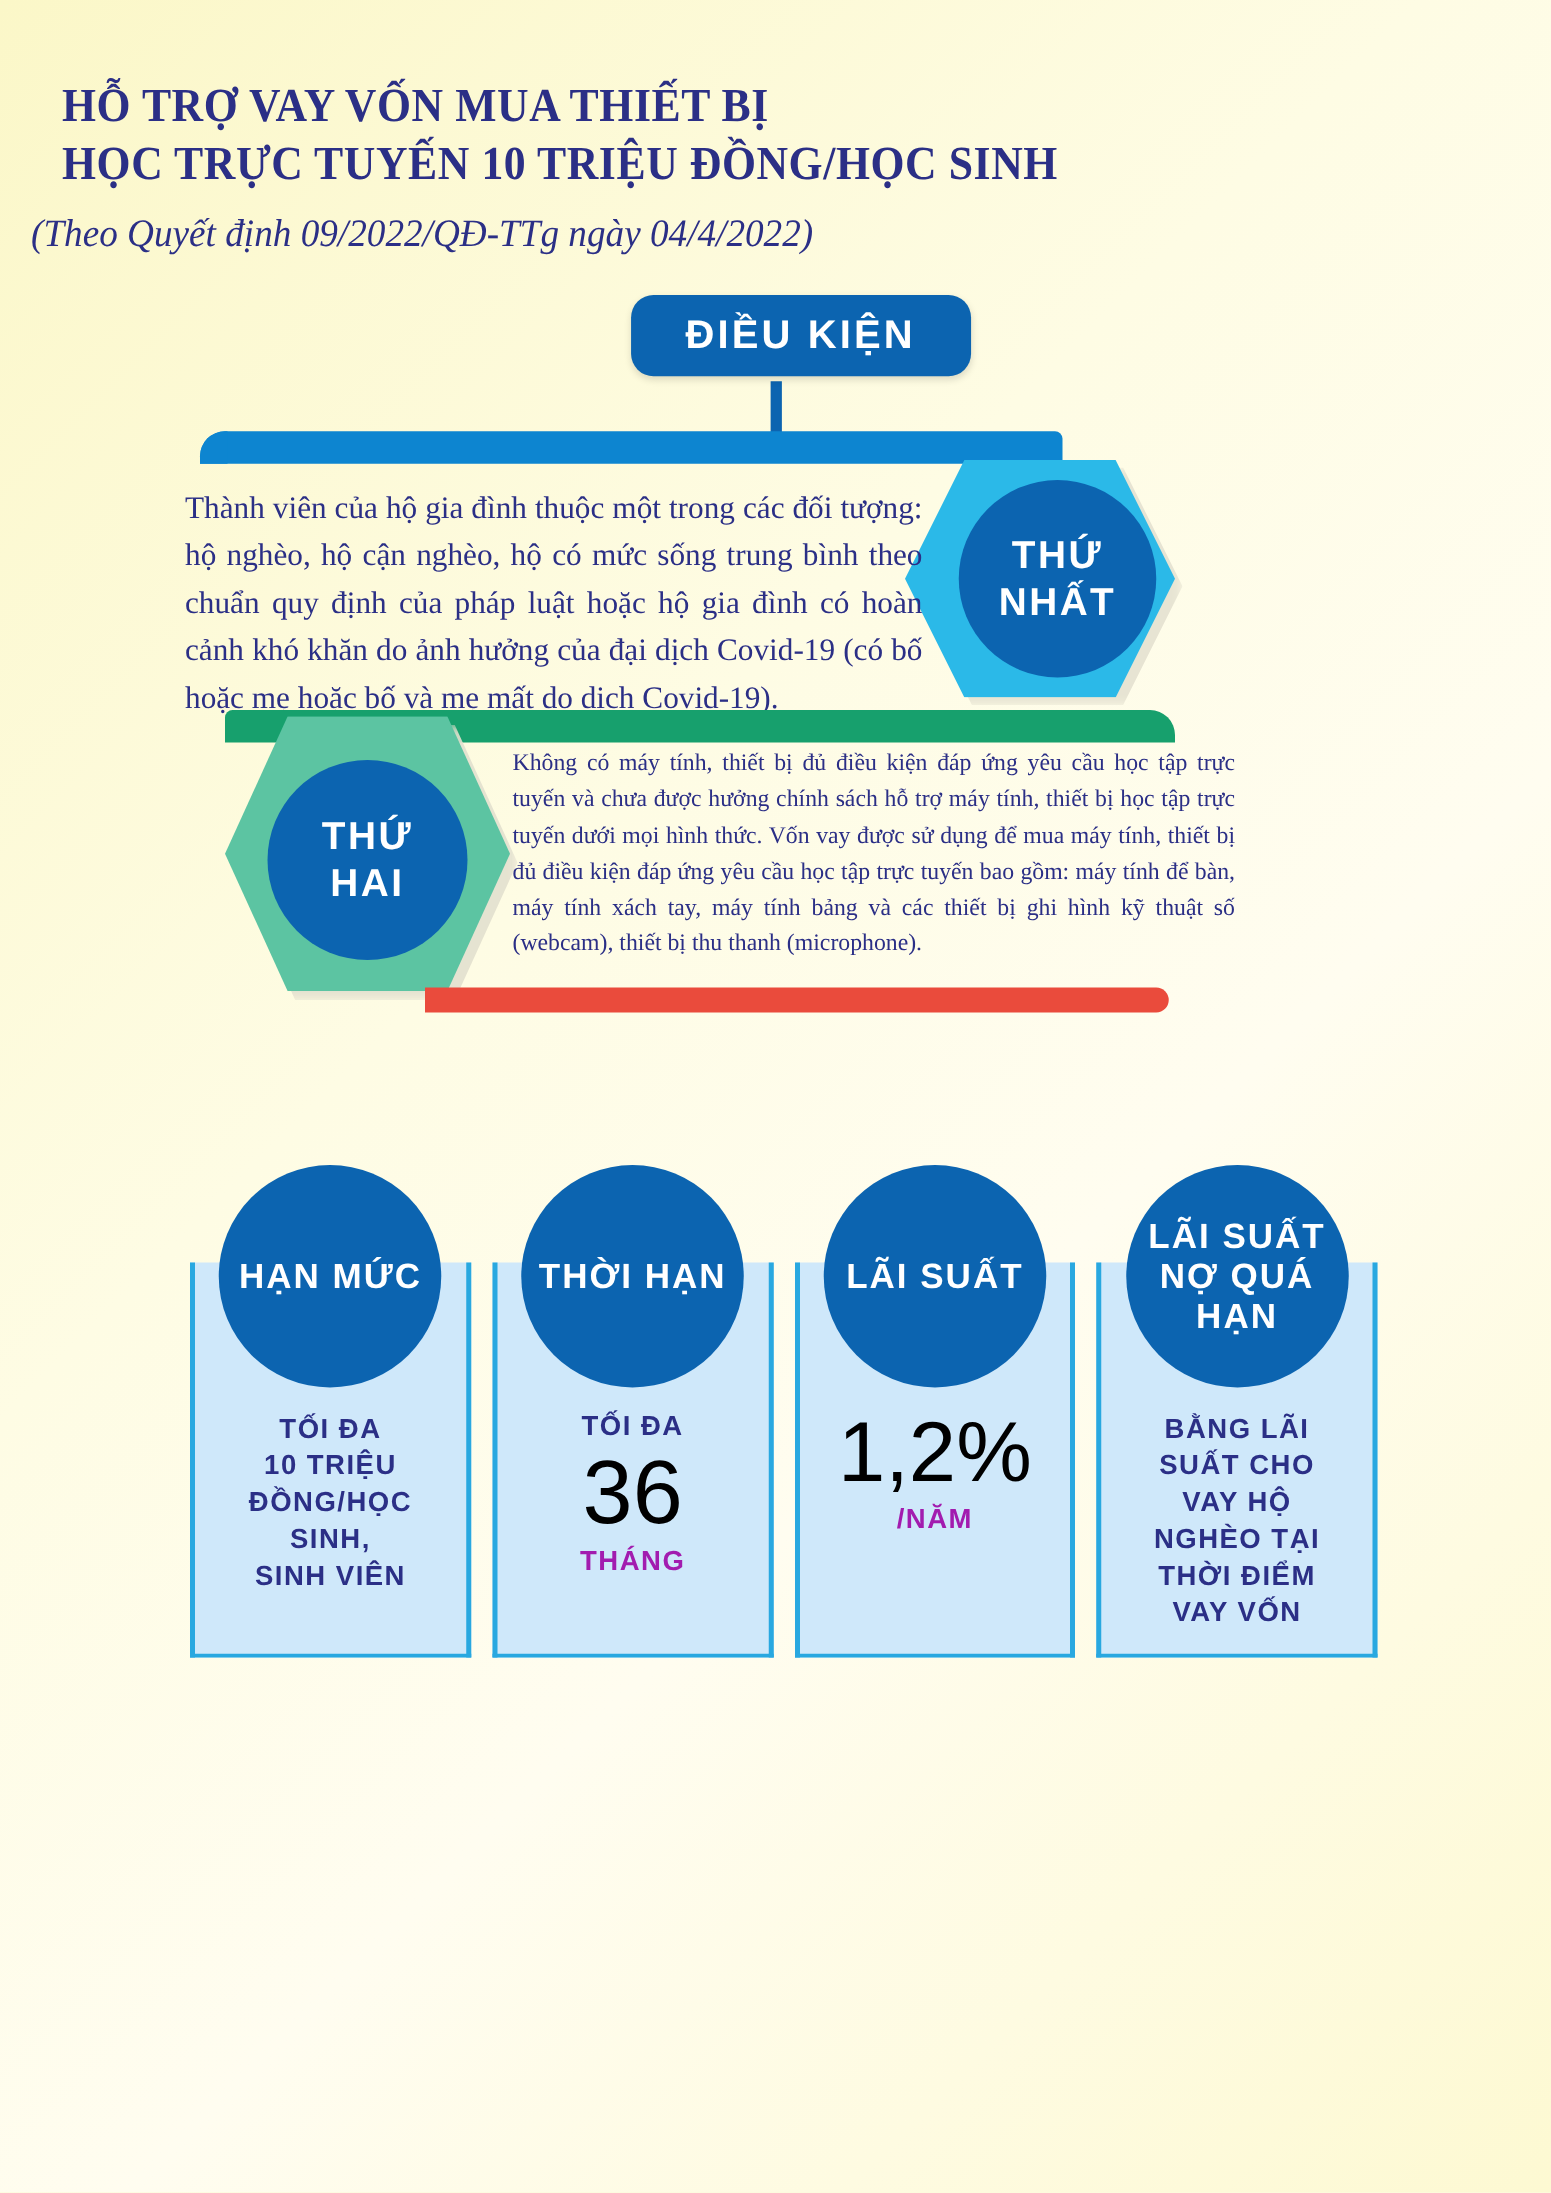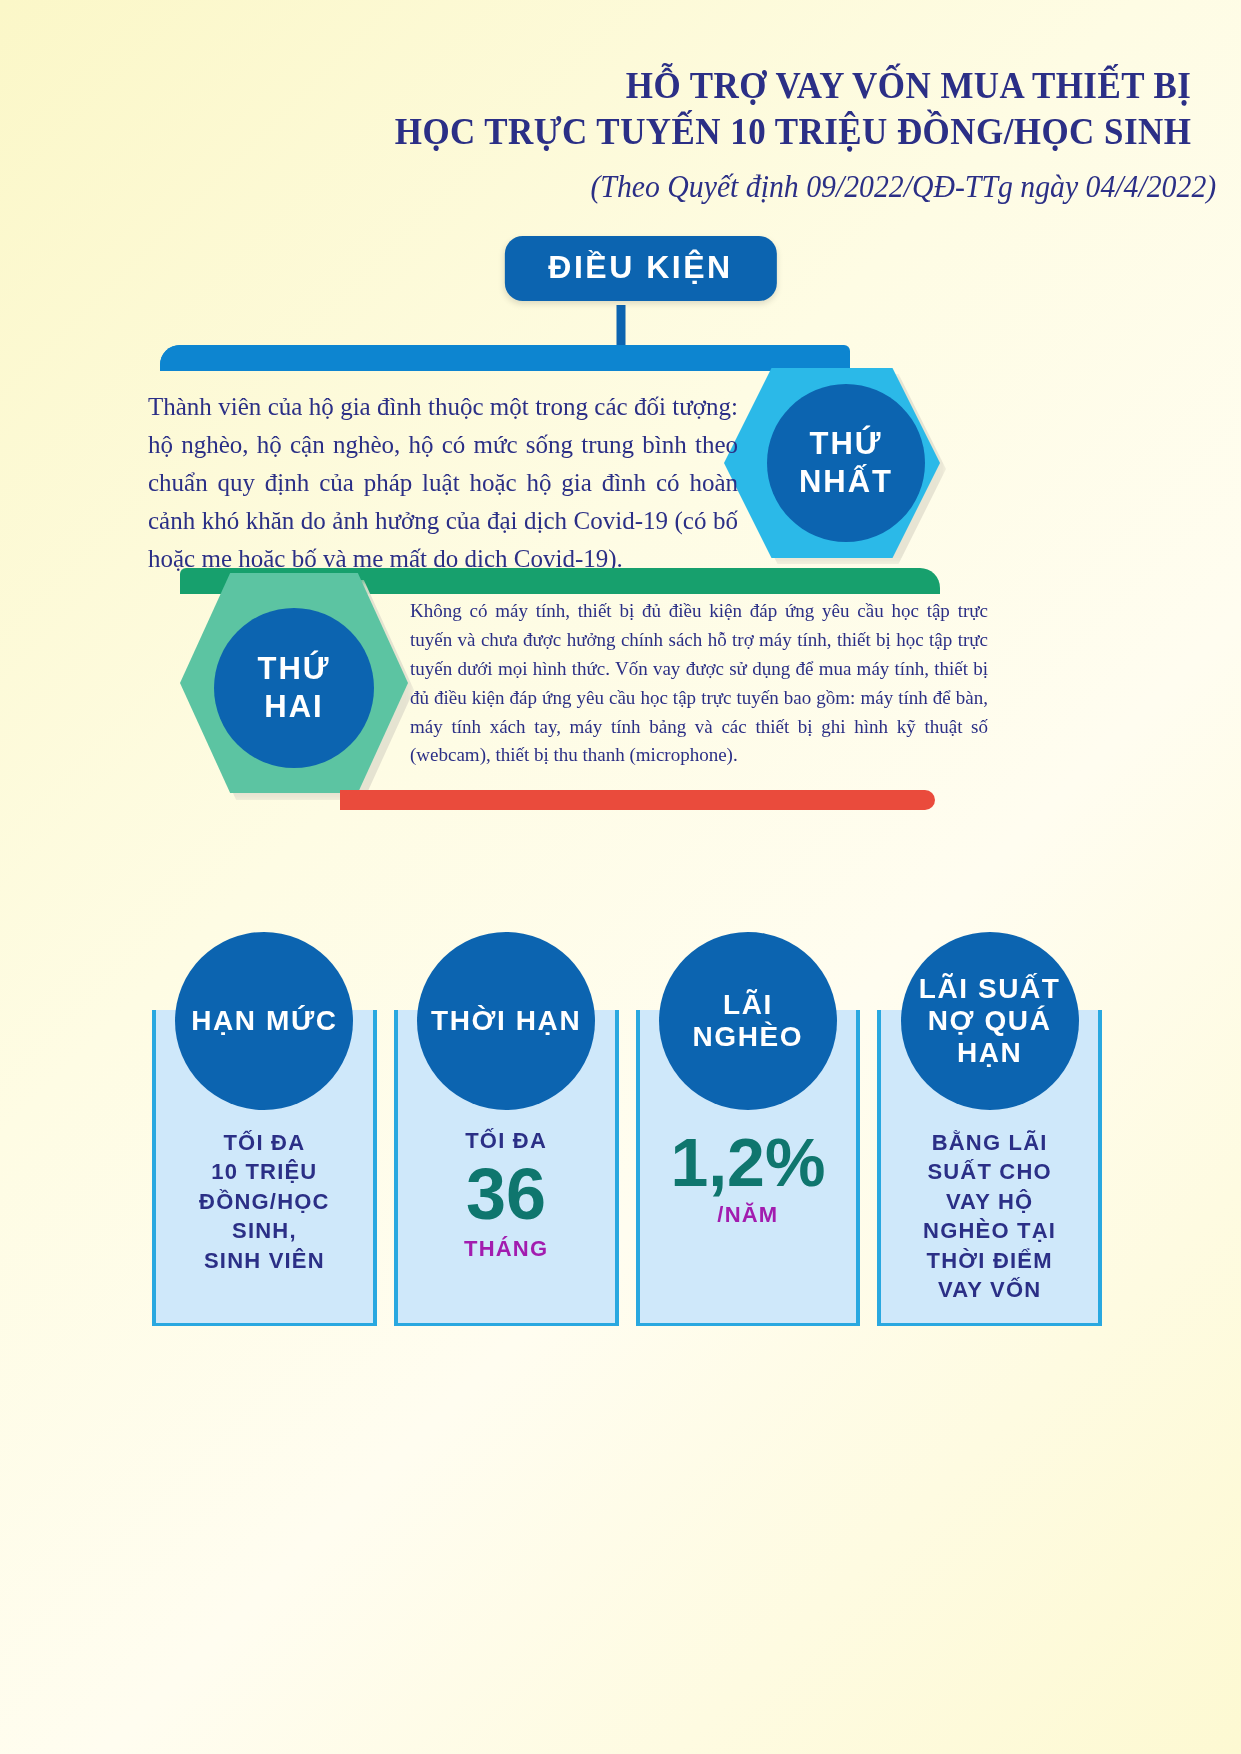--- a/index.html
+++ b/index.html
@@ -19,21 +19,21 @@
     inset: 0;
     background: linear-gradient(135deg, #fbf7c8 0%, #fefce4 38%, #fffdf0 62%, #fdf9d2 100%);
   }
 
   
   .header {
     position: absolute;
     top: 62px;
     left: 0;
     width: 1241px;
-    text-align: right;
+    text-align: left;
   }
   .title-line {
     font-family: "Liberation Serif", serif;
     font-weight: bold;
     color: #2b2f86;
     font-size: 38px;
     letter-spacing: 0.5px;
     line-height: 1.22;
     transform: scaleX(0.92);
   }
@@ -272,23 +272,23 @@
   .card-body {
     color: #2b2f86;
     font-size: 22px;
     font-weight: bold;
     letter-spacing: 1.2px;
     line-height: 1.34;
     text-align: center;
     padding: 0 10px;
   }
   .big-num {
-    color: #0f766e;
+    color: #000000;
     font-size: 72px;
-    font-weight: bold;
+    font-weight: normal;
     line-height: 1.0;
     letter-spacing: 0px;
   }
   .big-num-pct {
     font-size: 68px;
   }
   .card-sub {
     color: #a21caf;
     font-size: 22px;
     font-weight: bold;
@@ -350,21 +350,21 @@
     </div>
 
     <div class="card">
       <div class="card-circle">THỜI HẠN</div>
       <div class="card-pre">TỐI ĐA</div>
       <div class="big-num">36</div>
       <div class="card-sub">THÁNG</div>
     </div>
 
     <div class="card">
-      <div class="card-circle">LÃI NGHÈO</div>
+      <div class="card-circle">LÃI SUẤT</div>
       <div class="big-num big-num-pct">1,2%</div>
       <div class="card-sub">/NĂM</div>
     </div>
 
     <div class="card">
       <div class="card-circle">LÃI SUẤT NỢ QUÁ HẠN</div>
       <div class="card-body" style="white-space: pre-line;">BẰNG LÃI
 SUẤT CHO
 VAY HỘ
 NGHÈO TẠI

